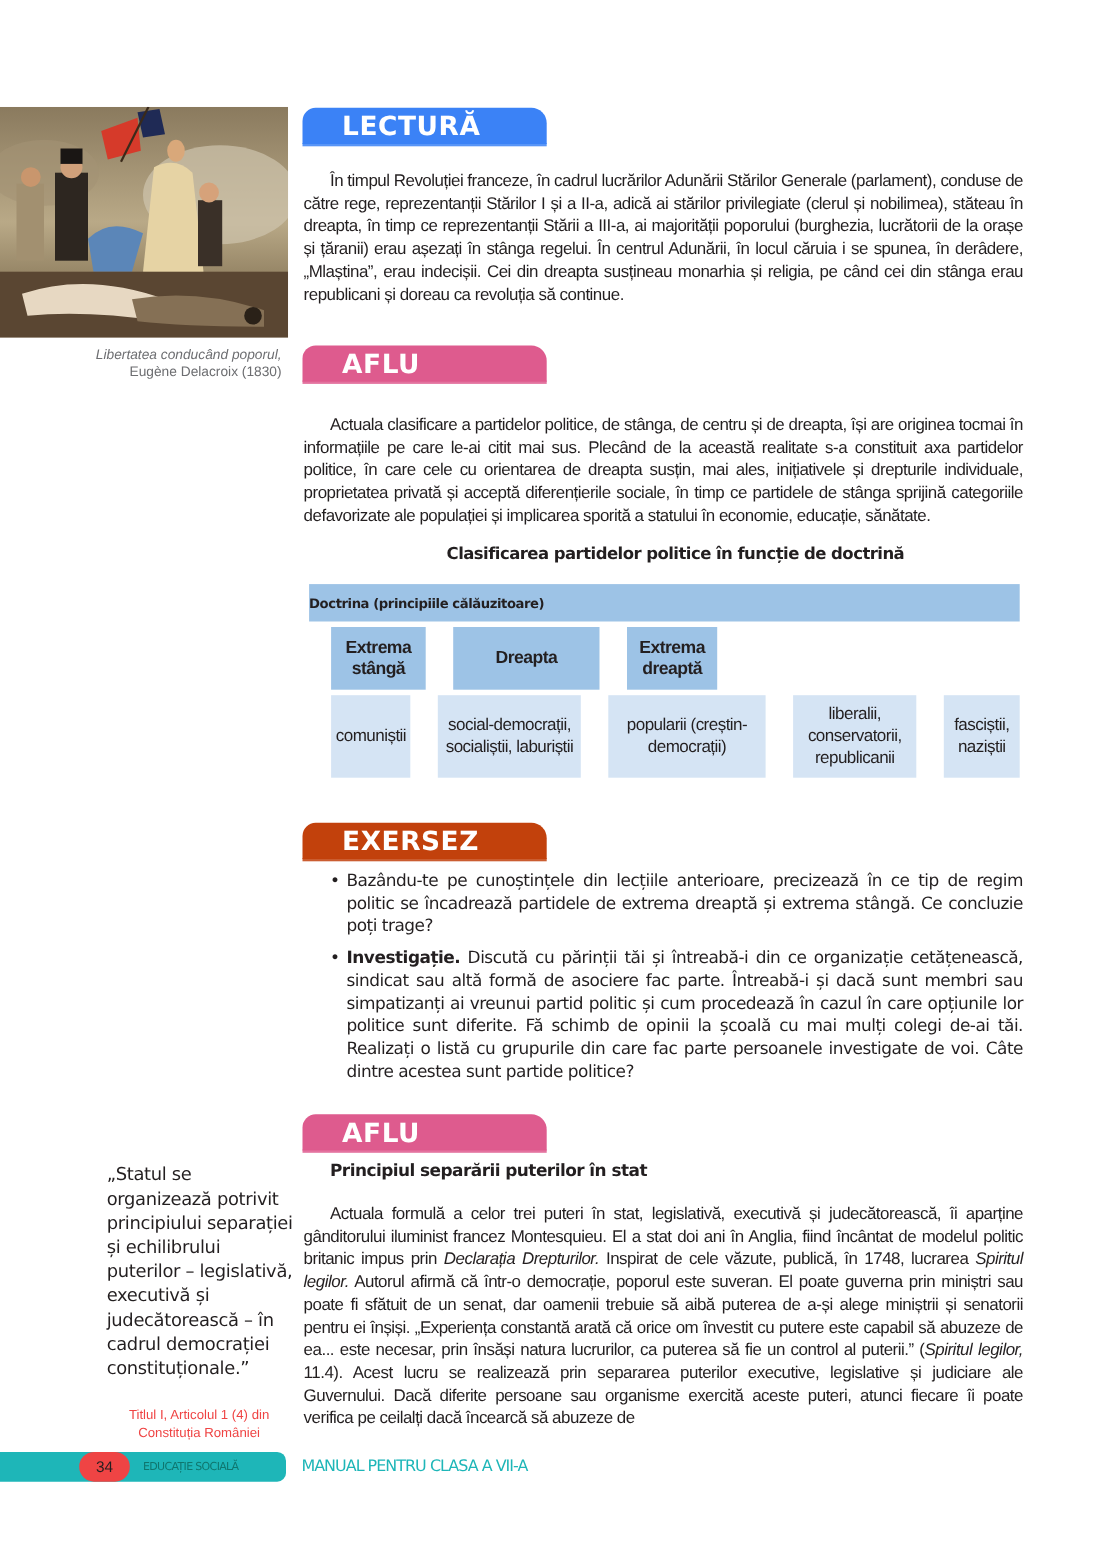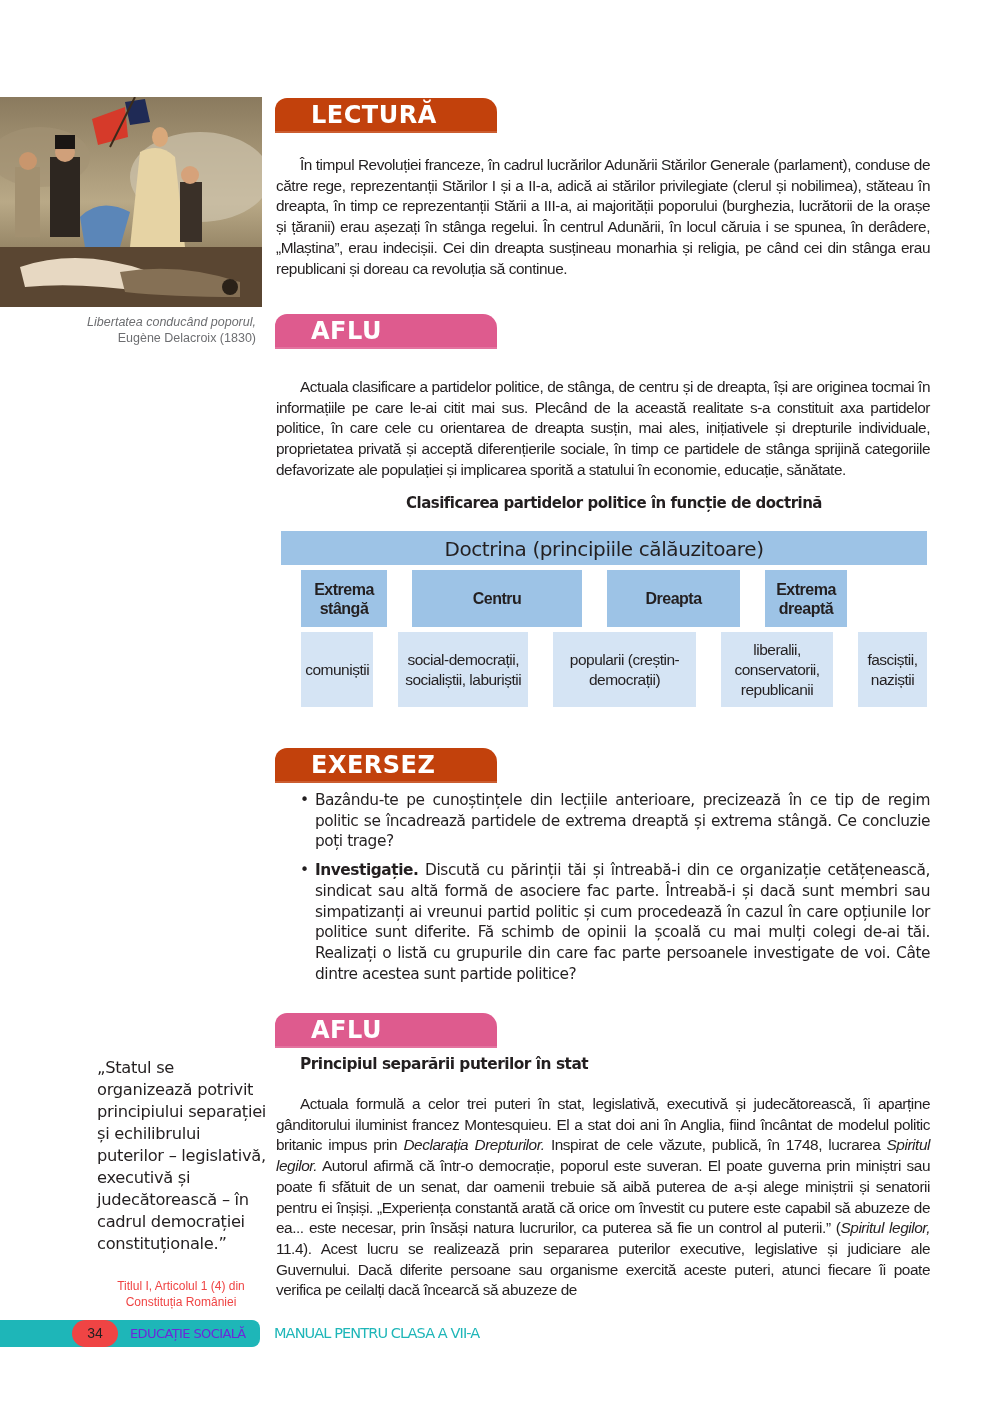--- a/index.html
+++ b/index.html
@@ -13,39 +13,39 @@
   .caption { left: 70px; top: 314px; width: 186px; text-align: right; font-size: 12.5px;
              color: #6d6e71; line-height: 16px; }
   .caption .i { font-style: italic; }
 
   
   .sec-head { left: 275px; width: 222px; height: 33px; color: #fff; font-weight: bold;
               font-size: 24px; line-height: 35px; padding-left: 36px; box-sizing: border-box;
               border-radius: 12px 14px 0 0; letter-spacing: 0.5px;
               font-family: "DejaVu Sans", sans-serif; }
   .sec-head::after { content: ""; position: absolute; left: 0; right: 0; bottom: -2px; height: 3px; background: inherit; opacity: .85; }
-  .sec-lect { top: 98px; background: #c2410c; }
+  .sec-lect { top: 98px; background: #3b82f6; }
   .sec-aflu1 { top: 314px; background: #de5b8e; }
   .sec-exer { top: 748px; background: #c2410c; }
   .sec-aflu2 { top: 1013px; background: #de5b8e; }
 
   
   .para { left: 276px; width: 654px; font-size: 15.4px; line-height: 20.7px; text-align: justify;
           font-family: Liberation Sans, sans-serif; letter-spacing: -0.45px; margin-top: 16px; }
   .para p { margin: 0; text-indent: 24px; }
   .p1 { top: 139px; }
   .p2 { top: 361px; }
 
   .table-title { left: 276px; width: 676px; top: 494px; text-align: center; font-weight: bold;
                  font-size: 15px; font-family: "DejaVu Sans", sans-serif; letter-spacing: -0.5px; }
 
   
   .doctable { left: 281px; top: 531px; width: 646px; }
-  .doc-head { background: #9dc3e6; height: 34px; text-align: center; font-weight: normal;
-              font-size: 20px; line-height: 36px; font-family: "DejaVu Sans", sans-serif; letter-spacing: -0.4px; }
+  .doc-head { background: #9dc3e6; height: 34px; font-weight: bold;
+              font-size: 12px; line-height: 36px; font-family: "DejaVu Sans", sans-serif; letter-spacing: -0.4px; }
   .row { display: flex; gap: 5px; margin-top: 5px; }
   .cell { display: flex; align-items: center; justify-content: center; text-align: center;
           font-family: Liberation Sans, sans-serif; letter-spacing: -0.5px; margin-left: 20px; }
   .hrow .cell { background: #9dc3e6; height: 57px; font-weight: bold; font-size: 16px; line-height: 19px; }
   .drow .cell { background: #d5e4f4; height: 75px; font-size: 15.5px; line-height: 20px; }
   .c1 { width: 86px; } .c2 { width: 154px; } .c3 { width: 170px; } .c4 { width: 133px; } .c5 { width: 82px; }
 
   
   .exlist { left: 300px; top: 790px; width: 630px; font-size: 15.4px; line-height: 20.7px;
             font-family: "DejaVu Sans", sans-serif; letter-spacing: -0.45px; margin: 0; padding: 0; list-style: none; }
@@ -61,21 +61,21 @@
 
   
   .quote { left: 97px; top: 1057px; width: 170px; font-size: 16.3px; line-height: 22px;
            font-family: "DejaVu Sans", sans-serif; letter-spacing: -0.3px; }
   .quote-src { left: 97px; top: 1278px; width: 168px; text-align: center; font-size: 12px; line-height: 16px; color: #ef4444; }
 
   
   .footer-bar { left: 0; top: 1320px; width: 260px; height: 27px; background: #1eb6b8; border-radius: 0 8px 8px 0; }
   .page-num { left: 72px; top: 1320px; width: 46px; height: 27px; background: #ef4444; border-radius: 14px;
               text-align: center; font-size: 14px; line-height: 27px; color: #231f20; }
-  .footer-subject { left: 130px; top: 1320px; height: 27px; line-height: 27px; color: #6d28d9; font-size: 13px;
+  .footer-subject { left: 130px; top: 1320px; height: 27px; line-height: 27px; color: #0f766e; font-size: 10px;
                     font-family: "DejaVu Sans", sans-serif; letter-spacing: -0.6px; }
   .footer-manual { left: 274px; top: 1320px; height: 27px; line-height: 27px; color: #1eb6b8; font-size: 14.5px;
                    font-family: "DejaVu Sans", sans-serif; letter-spacing: -0.9px; }
 </style>
 </head>
 <body>
 
 <div class="abs painting">
   <svg width="262" height="210" viewBox="0 0 262 210">
     <defs>
@@ -124,21 +124,20 @@
 <div class="abs sec-head sec-aflu1">AFLU</div>
 <div class="abs para p2">
   <p>Actuala clasificare a partidelor politice, de stânga, de centru și de dreapta, își are originea tocmai în informațiile pe care le-ai citit mai sus. Plecând de la această realitate s-a constituit axa partidelor politice, în care cele cu orientarea de dreapta susțin, mai ales, inițiativele și drepturile individuale, proprietatea privată și acceptă diferențierile sociale, în timp ce partidele de stânga sprijină categoriile defavorizate ale populației și implicarea sporită a statului în economie, educație, sănătate.</p>
 </div>
 <div class="abs table-title">Clasificarea partidelor politice în funcție de doctrină</div>
 
 <div class="abs doctable">
   <div class="doc-head">Doctrina (principiile călăuzitoare)</div>
   <div class="row hrow">
     <div class="cell c1">Extrema stângă</div>
-    <div class="cell c3">Centru</div>
     <div class="cell c4">Dreapta</div>
     <div class="cell c5">Extrema dreaptă</div>
   </div>
   <div class="row drow">
     <div class="cell c1">comuniștii</div>
     <div class="cell c2">social-democrații, socialiștii, laburiștii</div>
     <div class="cell c3">popularii (creștin-democrații)</div>
     <div class="cell c4">liberalii, conservatorii, republicanii</div>
     <div class="cell c5">fasciștii, naziștii</div>
   </div>

